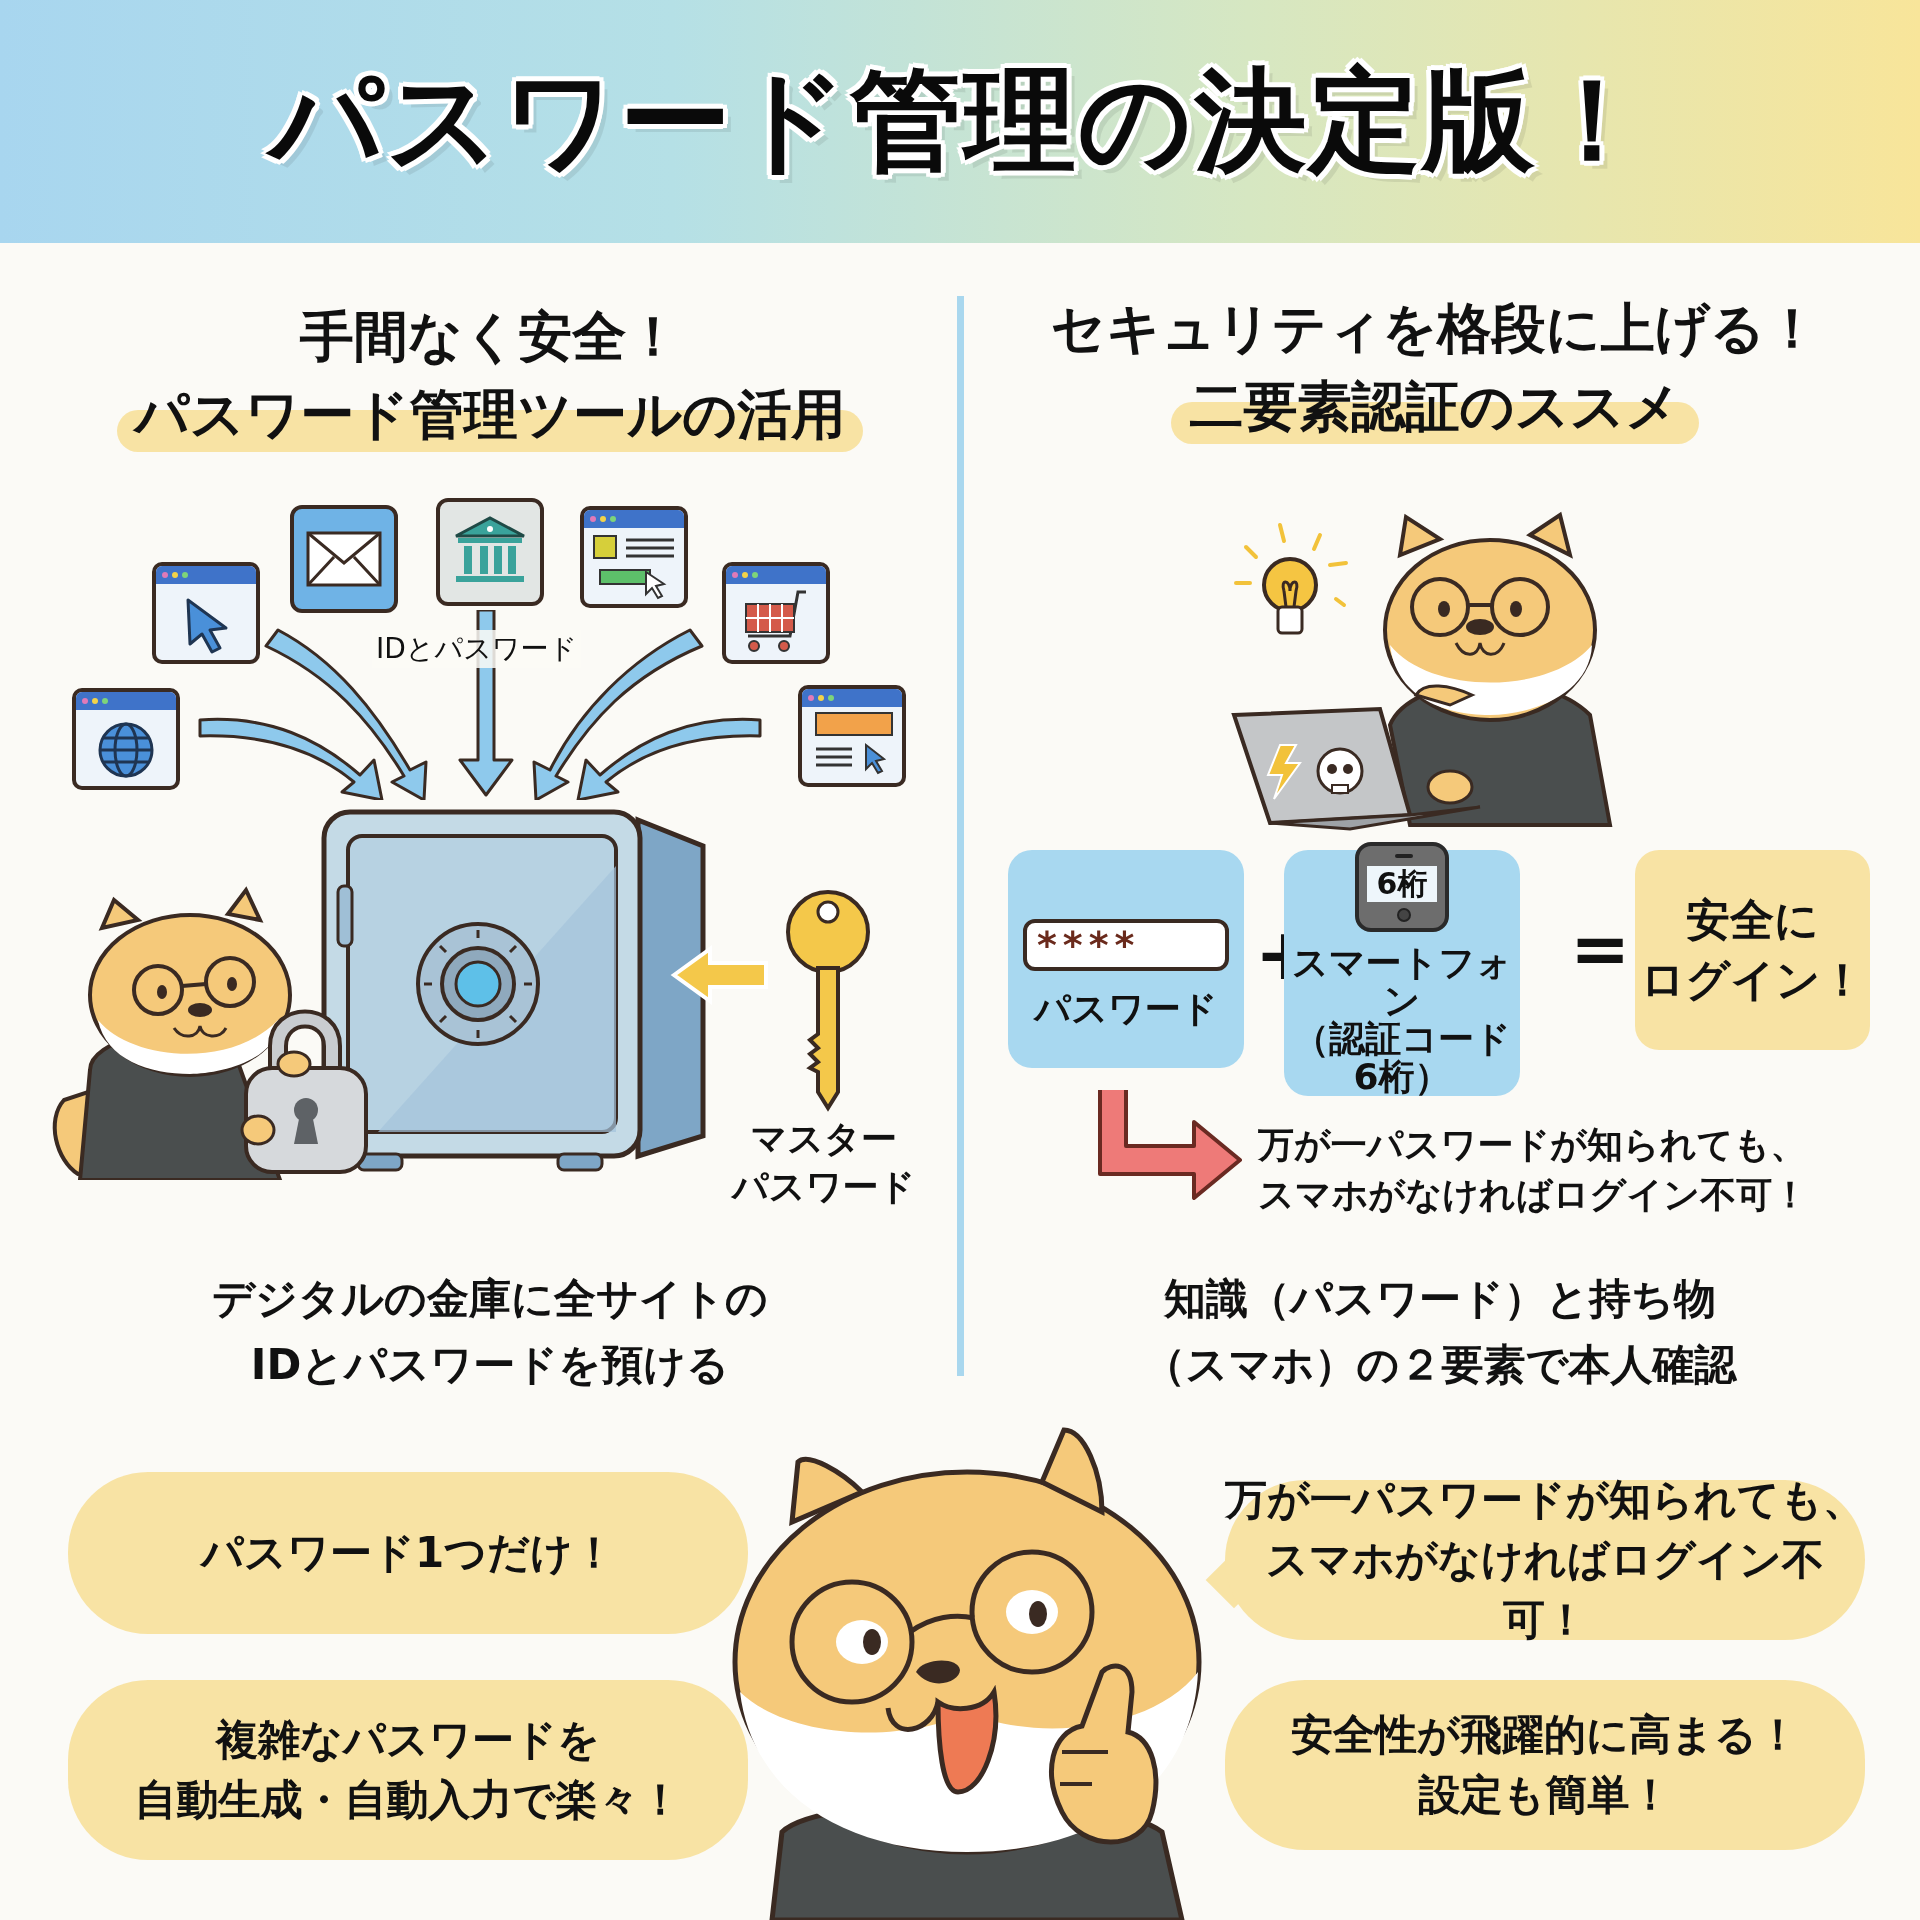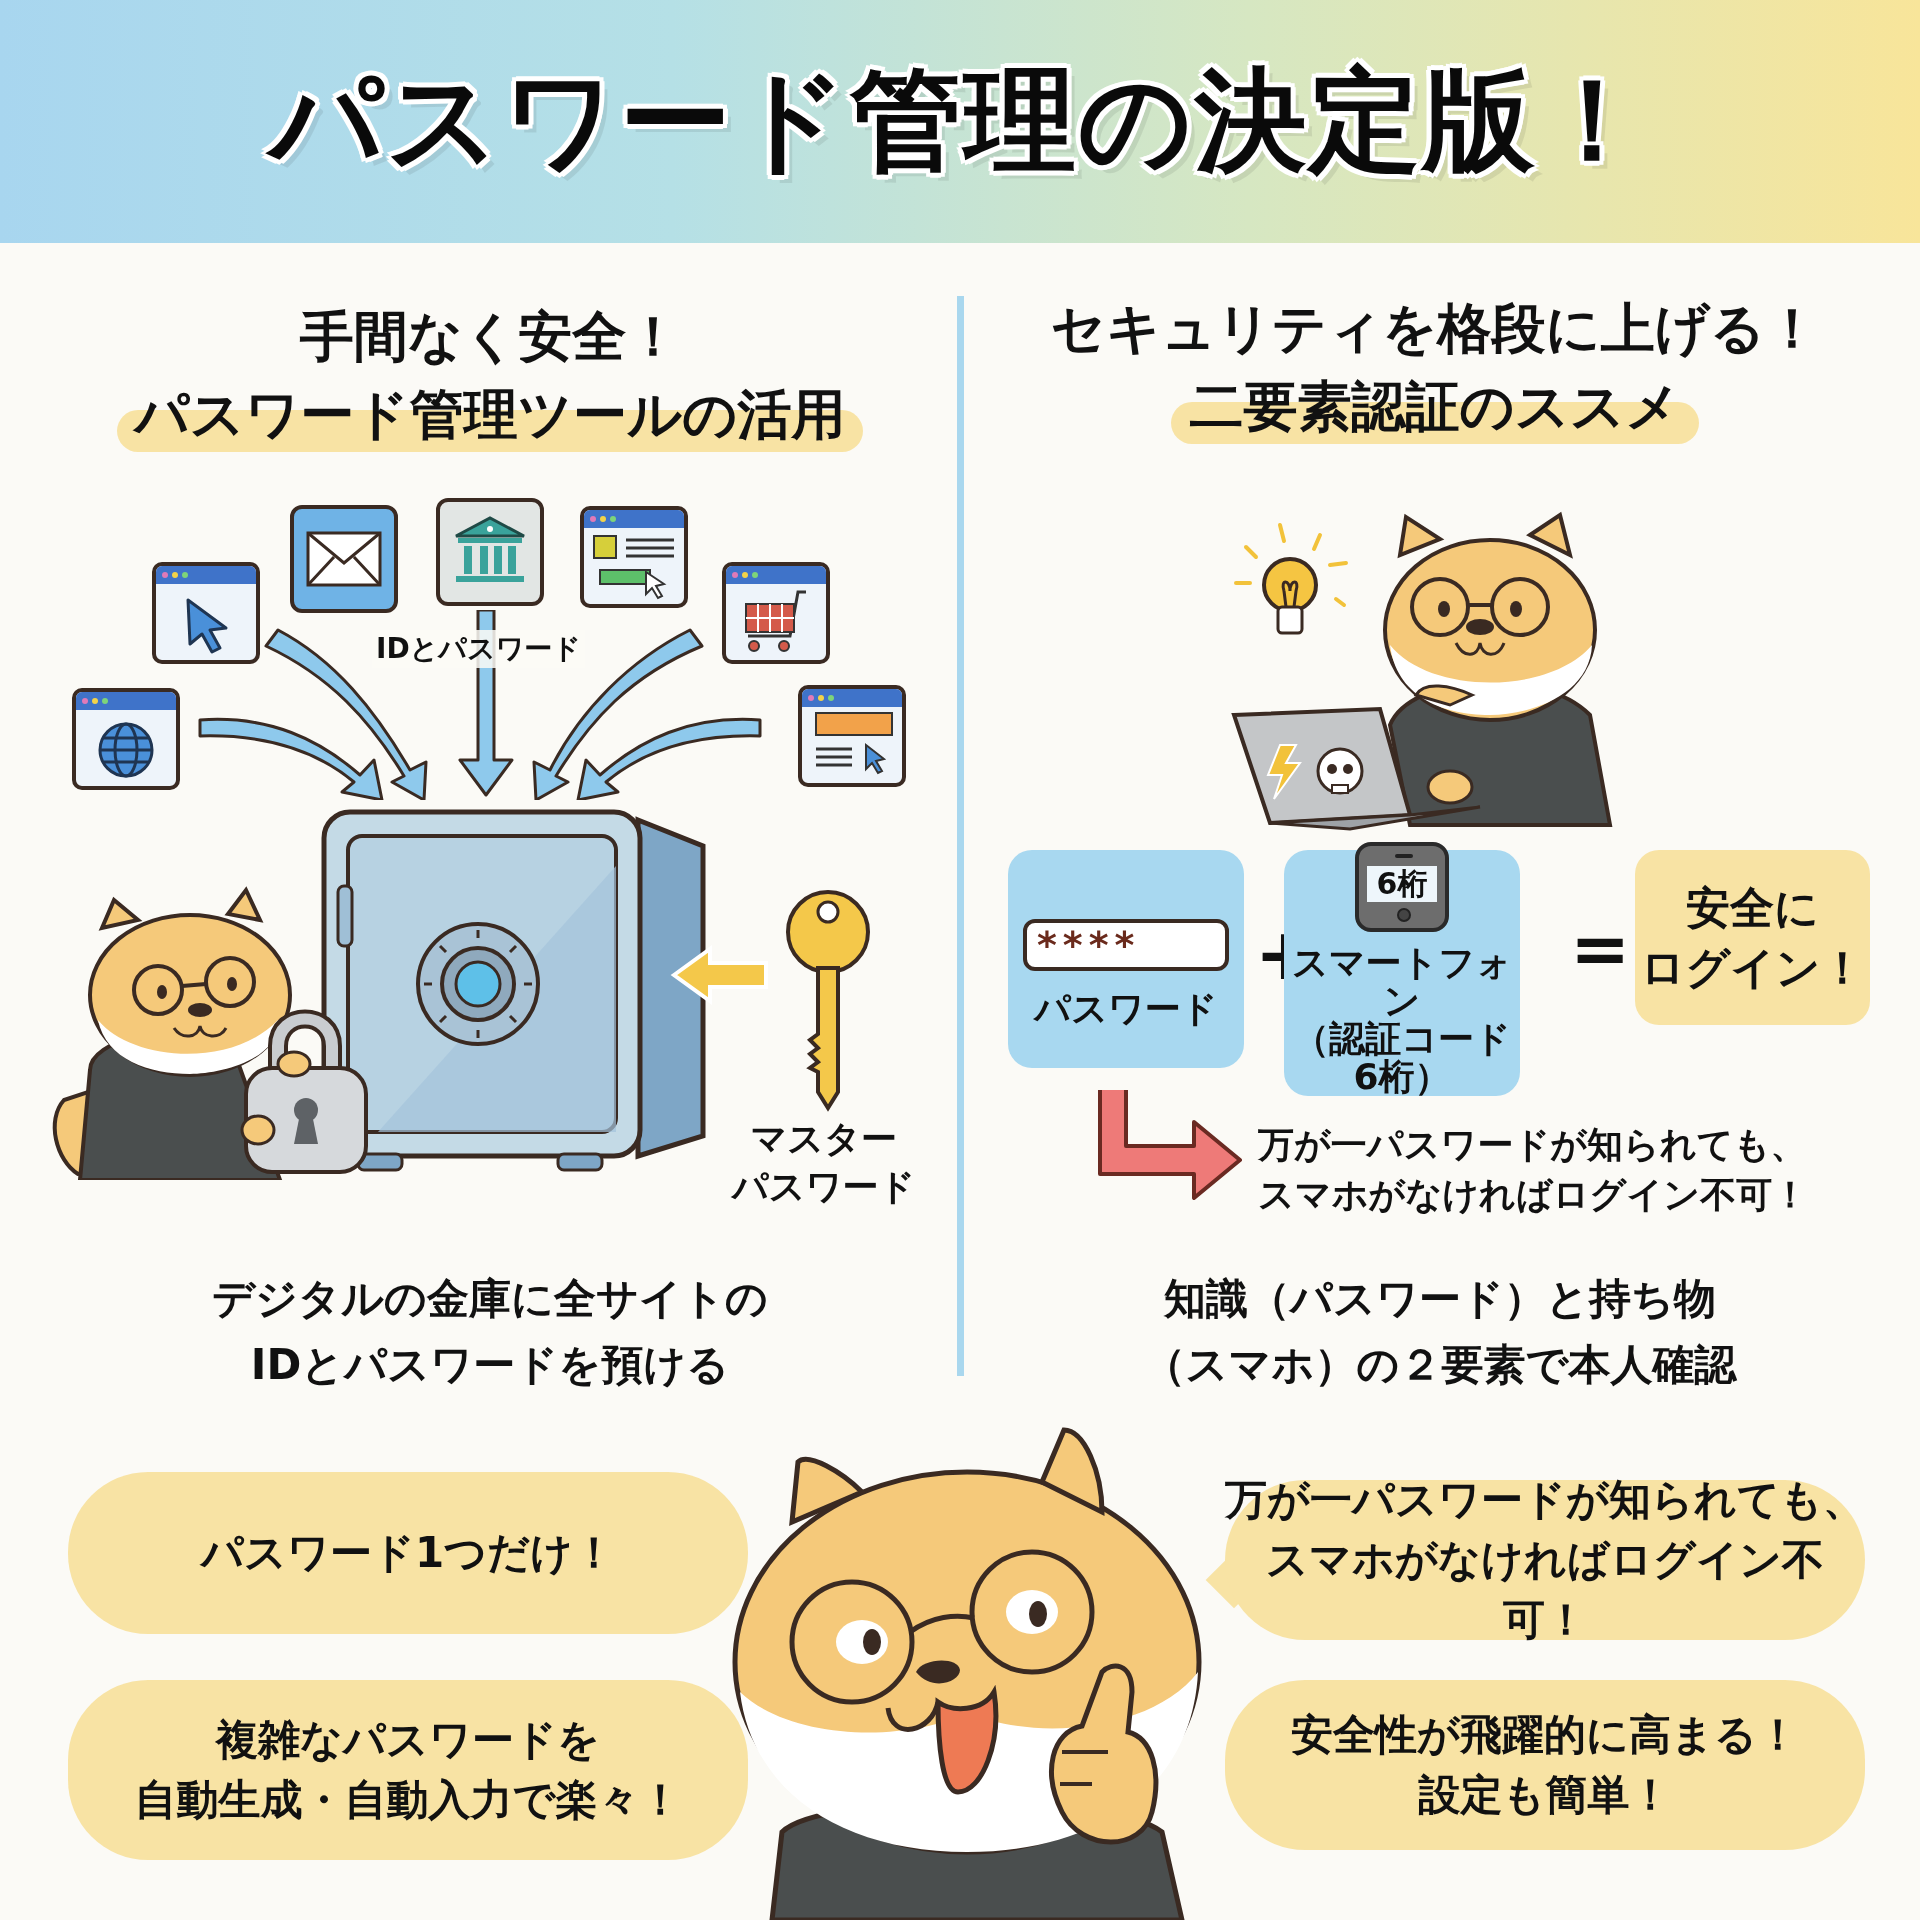--- a/index.html
+++ b/index.html
@@ -55,21 +55,21 @@
   .browser-icon .bar {
     height: 18px; background: #3f73c9; display: flex; align-items: center; padding-left: 6px; gap: 4px;
   }
   .browser-icon .dot { width: 6px; height: 6px; border-radius: 50%; }
   .tile-icon {
     position: absolute; width: 108px; height: 108px; border: 4px solid #3a2a22; border-radius: 12px;
     display: flex; align-items: center; justify-content: center;
   }
   .arrows-svg { position: absolute; left: 160px; top: 610px; }
   .arrow-label {
-    position: absolute; left: 372px; top: 630px; font-size: 28px; font-weight: 700;
+    position: absolute; left: 372px; top: 630px; font-size: 28px; font-weight: 400;
     background: rgba(251,250,246,0.85); padding: 0 4px;
   }
   .safe { position: absolute; left: 318px; top: 806px; }
   .key { position: absolute; left: 760px; top: 882px; }
   .master-label {
     position: absolute; left: 732px; top: 1115px; font-size: 36px; font-weight: 900;
     text-align: center; line-height: 48px;
   }
   .left-mascot { position: absolute; left: 50px; top: 870px; }
 
@@ -101,21 +101,21 @@
     position: absolute; left: 8px; top: 20px; right: 8px; bottom: 26px; background: #eef6fb;
     display: flex; align-items: center; justify-content: center; font-size: 30px; font-weight: 900;
   }
   .phone-speaker { position: absolute; left: 36px; top: 8px; width: 18px; height: 4px; background: #222; border-radius: 2px; }
   .phone-button { position: absolute; left: 38px; bottom: 6px; width: 14px; height: 14px; border-radius: 50%; background: #444; border: 2px solid #222; }
   .sm-label { font-size: 36px; font-weight: 900; text-align: center; line-height: 38px; margin-top: 12px; }
   .op { position: absolute; font-size: 72px; font-weight: 900; }
   .op-plus { left: 1255px; top: 912px; }
   .op-eq { left: 1570px; top: 906px; }
   .result-card {
-    left: 1635px; top: 850px; width: 235px; height: 175px; background: #f8e3a4;
+    left: 1635px; top: 850px; width: 235px; height: 200px; background: #f8e3a4;
     font-size: 44px; font-weight: 900; text-align: center; line-height: 60px;
   }
   .note-arrow { position: absolute; left: 1050px; top: 1090px; }
   .note-text {
     position: absolute; left: 1258px; top: 1120px; font-size: 36px; font-weight: 900; line-height: 50px;
   }
 
   
   .bubble {
     position: absolute; background: #f8e3a4; border-radius: 80px;

